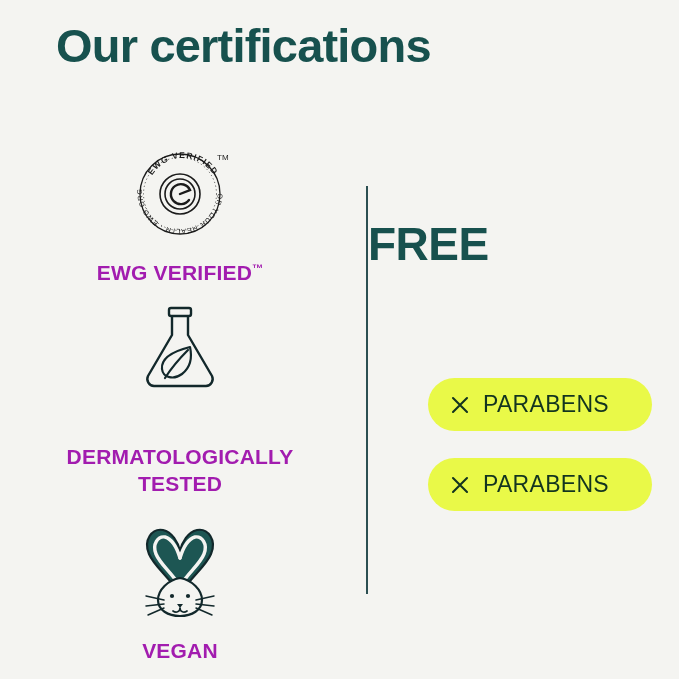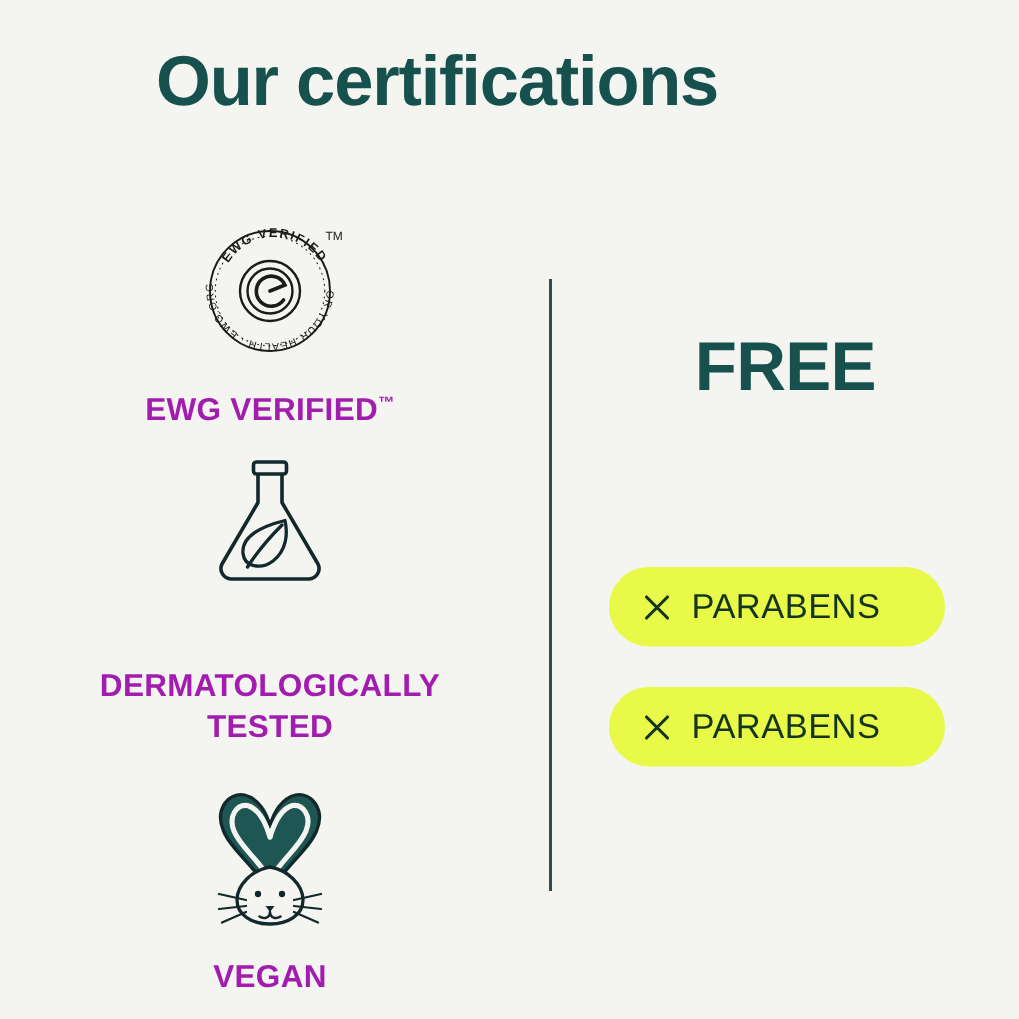--- a/index.html
+++ b/index.html
@@ -18,28 +18,27 @@
     position: relative;
     width: 679px;
     height: 679px;
     background: #f4f4f1;
   }
 
   
   .page-title {
     position: absolute;
     left: 56px;
-    top: 28px;
+    top: 20px;
     font-size: 47px;
     font-weight: bold;
     letter-spacing: -0.8px;
     color: #17514e;
     line-height: 1.1;
     white-space: nowrap;
-    margin-left: 48px;
   }
 
   
   .left-col {
     position: absolute;
     left: 0px;
     top: 130px;
     width: 360px;
   }
   .right-col {
@@ -86,30 +85,29 @@
   #cert-ewg { position: absolute; left: 0; top: 8px; }
   #cert-derm { position: absolute; left: 0; top: 172px; gap: 36px; }
   #cert-vegan { position: absolute; left: 0; top: 390px; }
 
   
   .free-of {
     position: absolute;
     left: 0;
     top: 90px;
     width: 311px;
-    text-align: center;
     font-size: 46px;
     font-weight: bold;
     line-height: 1.08;
     letter-spacing: -0.5px;
     color: #17514e;
   }
   .pill-list {
     position: absolute;
-    left: 38px;
+    left: 60px;
     top: 248px;
     width: 224px;
   }
   .pill {
     display: flex;
     align-items: center;
     height: 53px;
     border-radius: 27px;
     background: #e9f948;
     padding-left: 22px;

